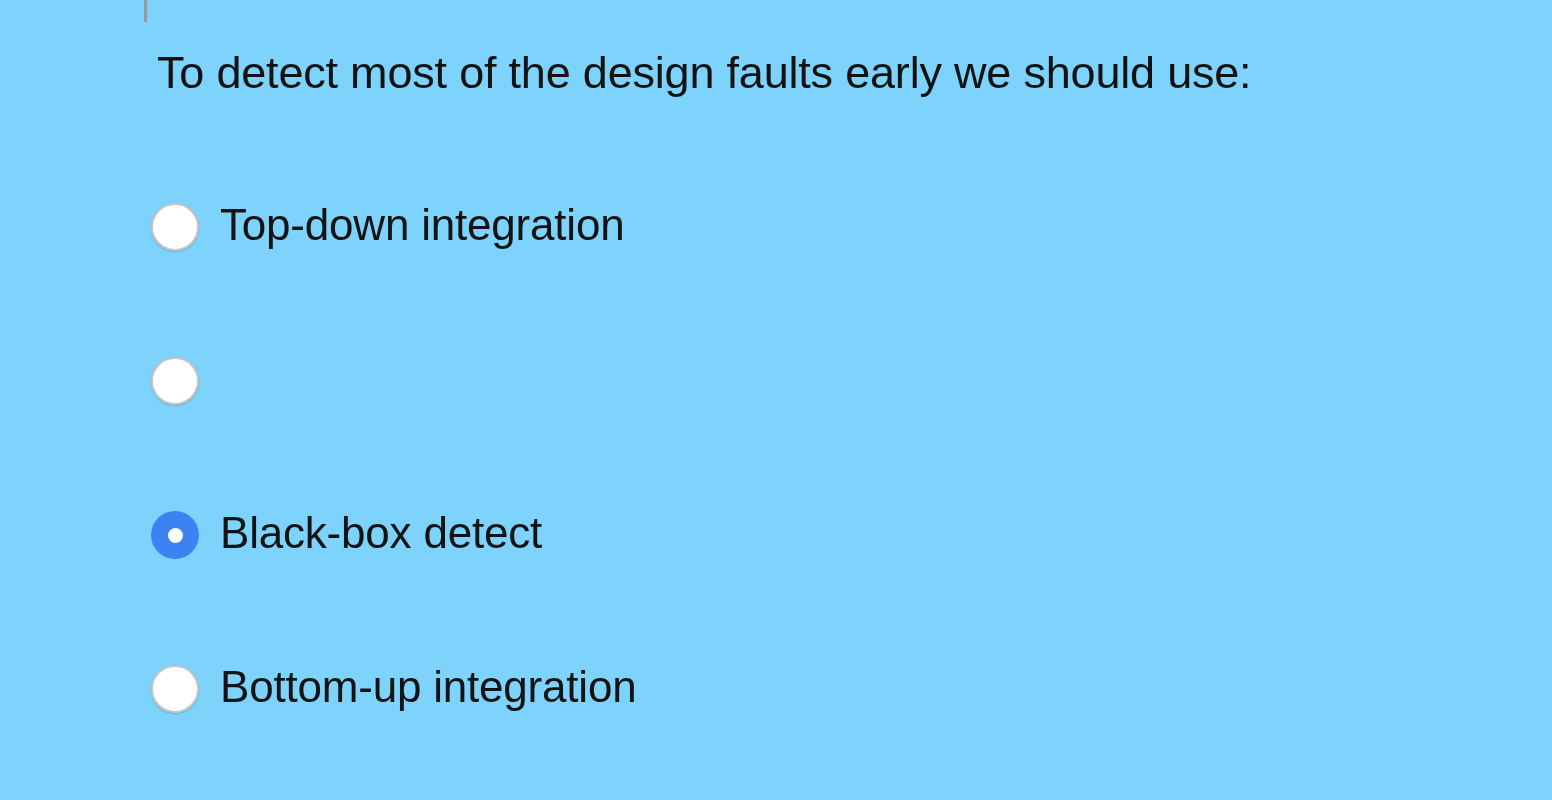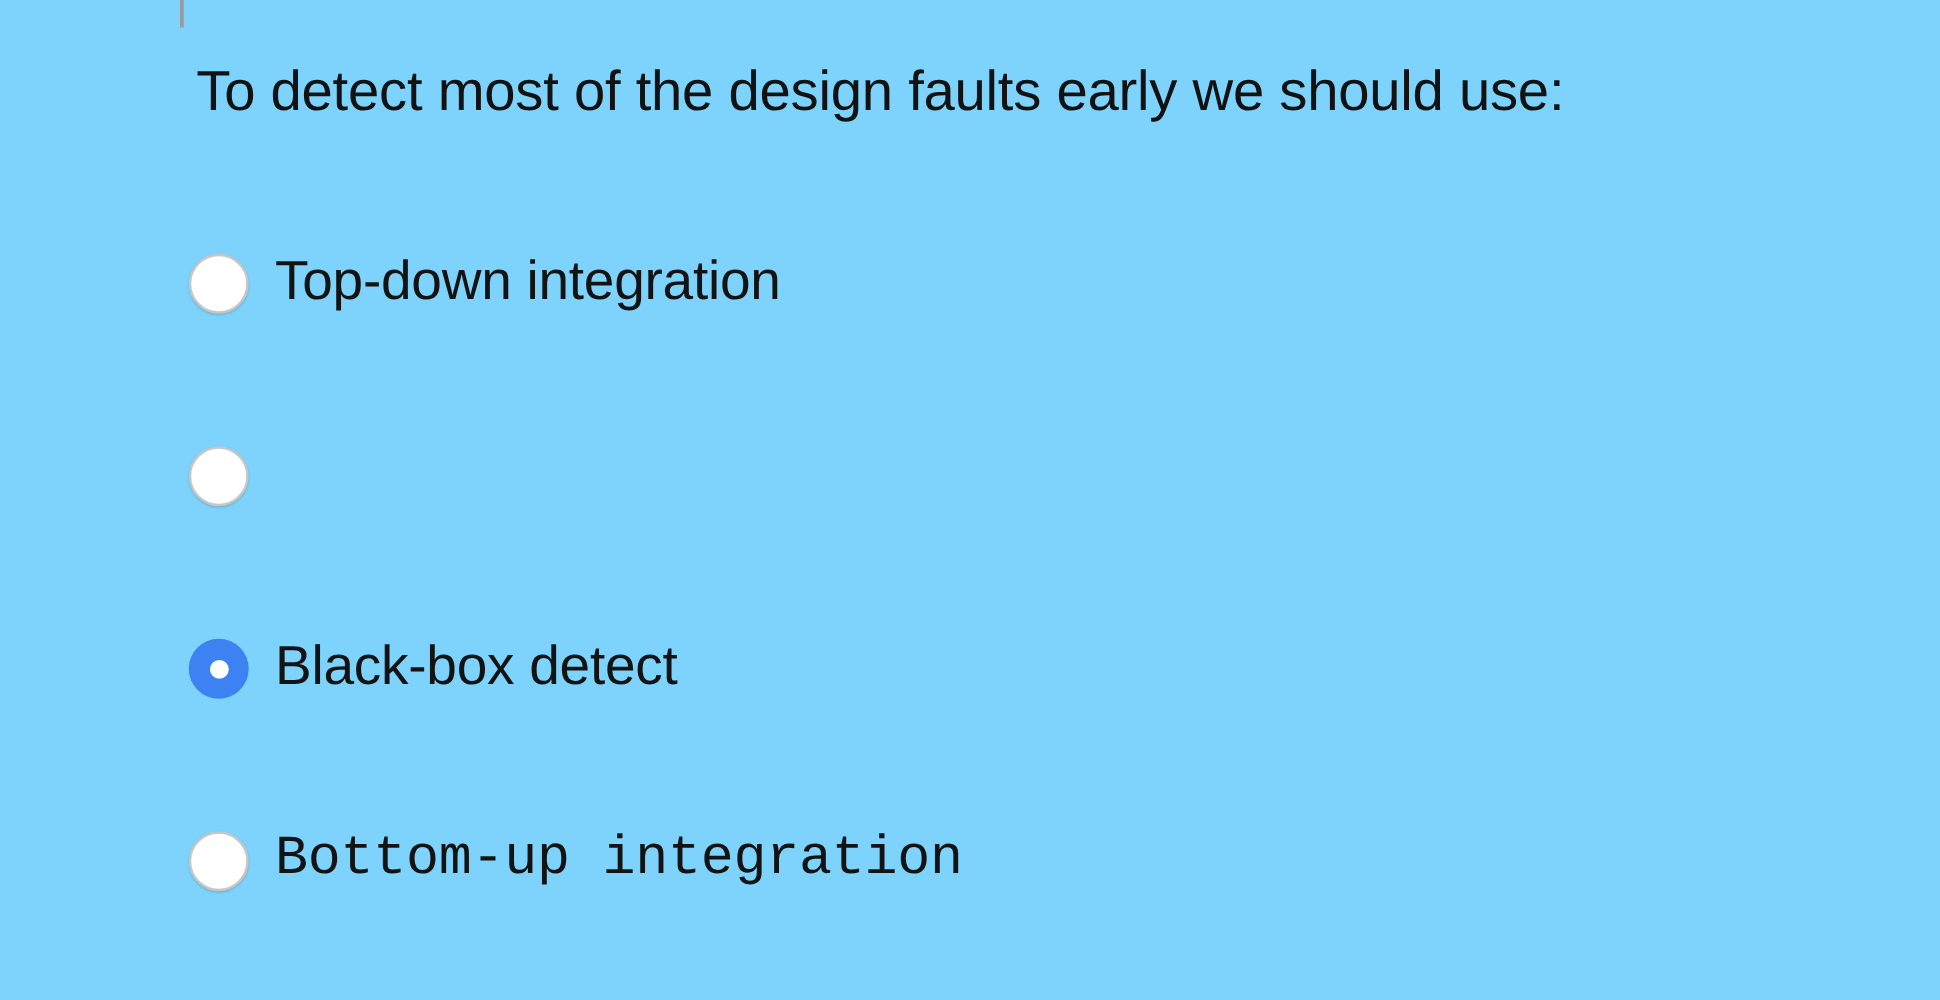--- a/index.html
+++ b/index.html
@@ -53,21 +53,21 @@
   .option-row {
     position: absolute;
     left: 151px;
     display: flex;
     align-items: flex-start;
     height: 50px;
   }
   .option-row:nth-child(1) { top: 203px; }
   .option-row:nth-child(2) { top: 357px; }
   .option-row:nth-child(3) { top: 511px; }
-  .option-row:nth-child(4) { top: 665px; font-family: Liberation Mono, monospace; }
+  .option-row:nth-child(4) { top: 665px; }
 
   .radio-mark {
     width: 48px;
     height: 48px;
     border-radius: 50%;
     box-sizing: border-box;
     flex: 0 0 auto;
     position: relative;
   }
   .radio-mark.off {

